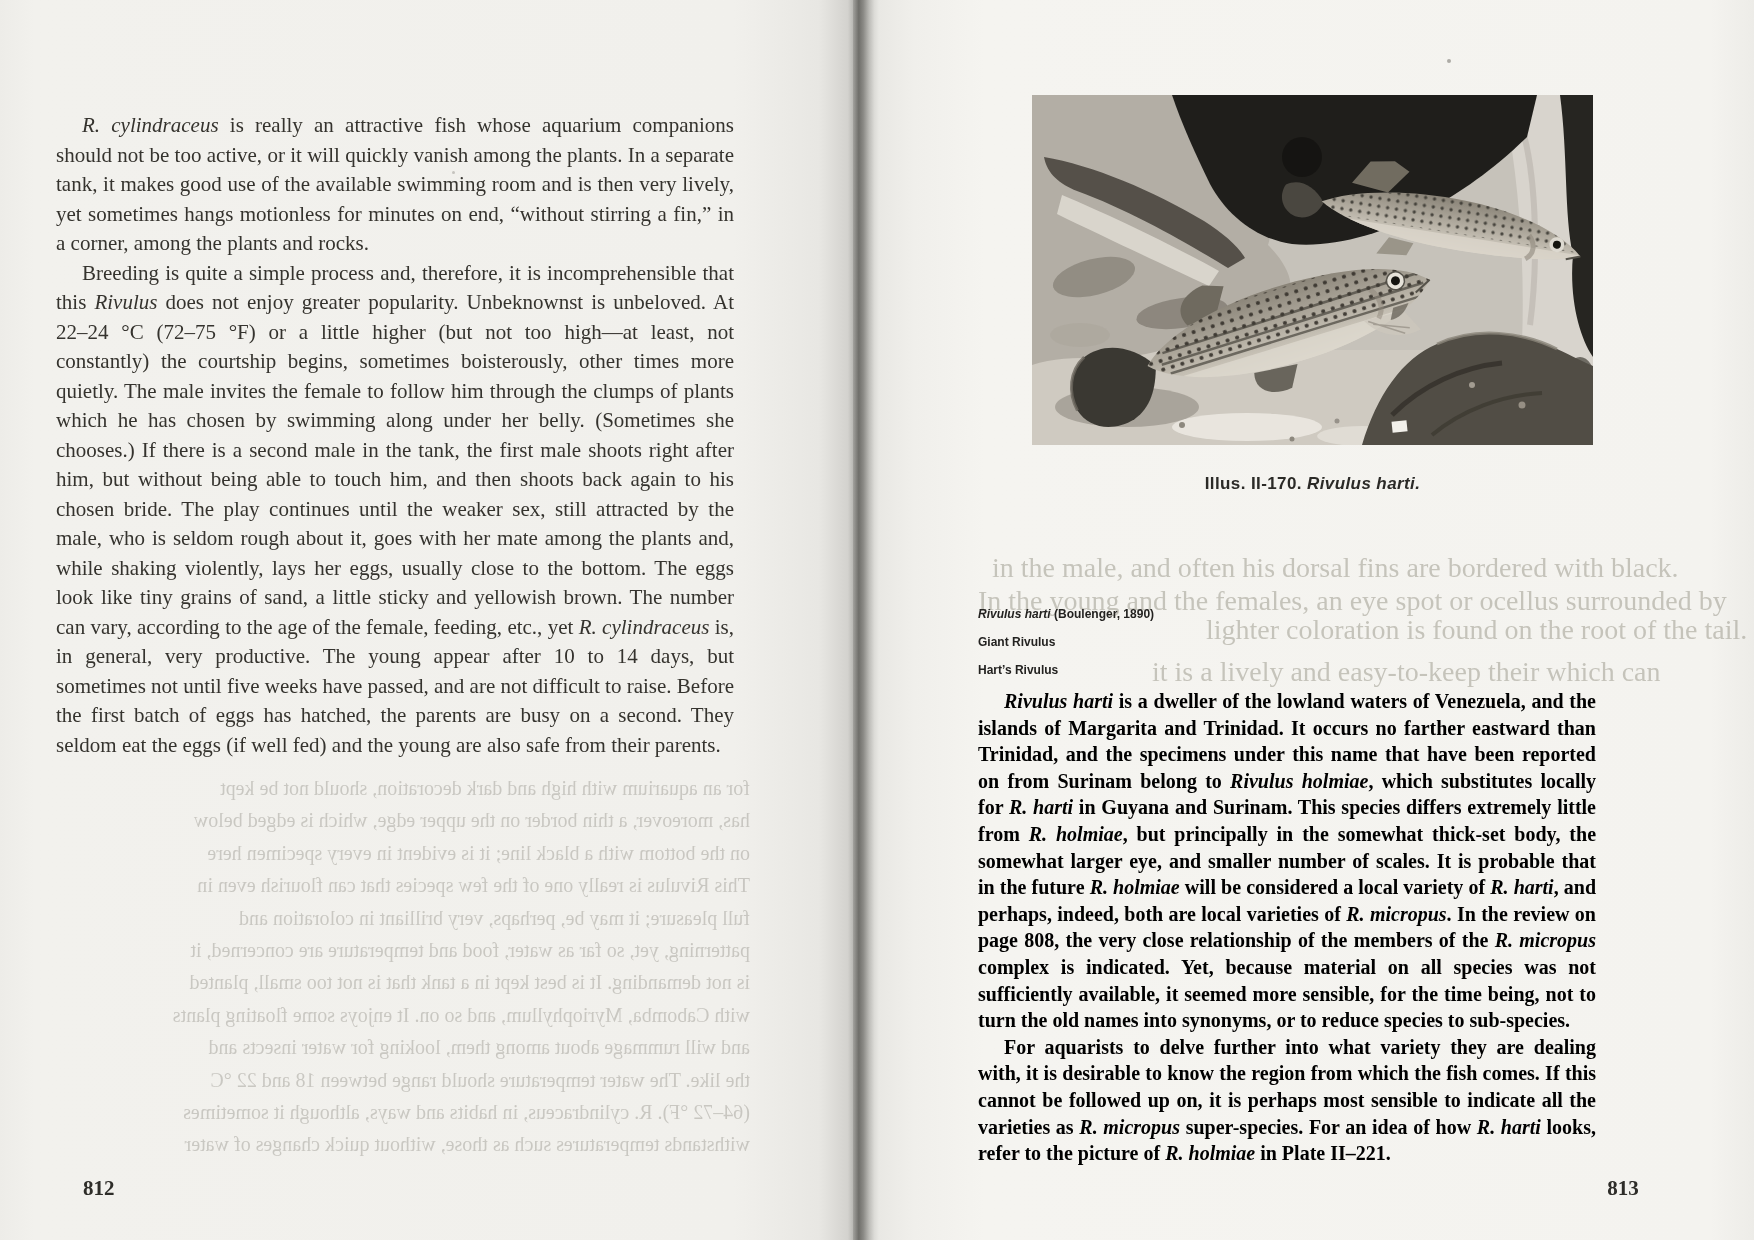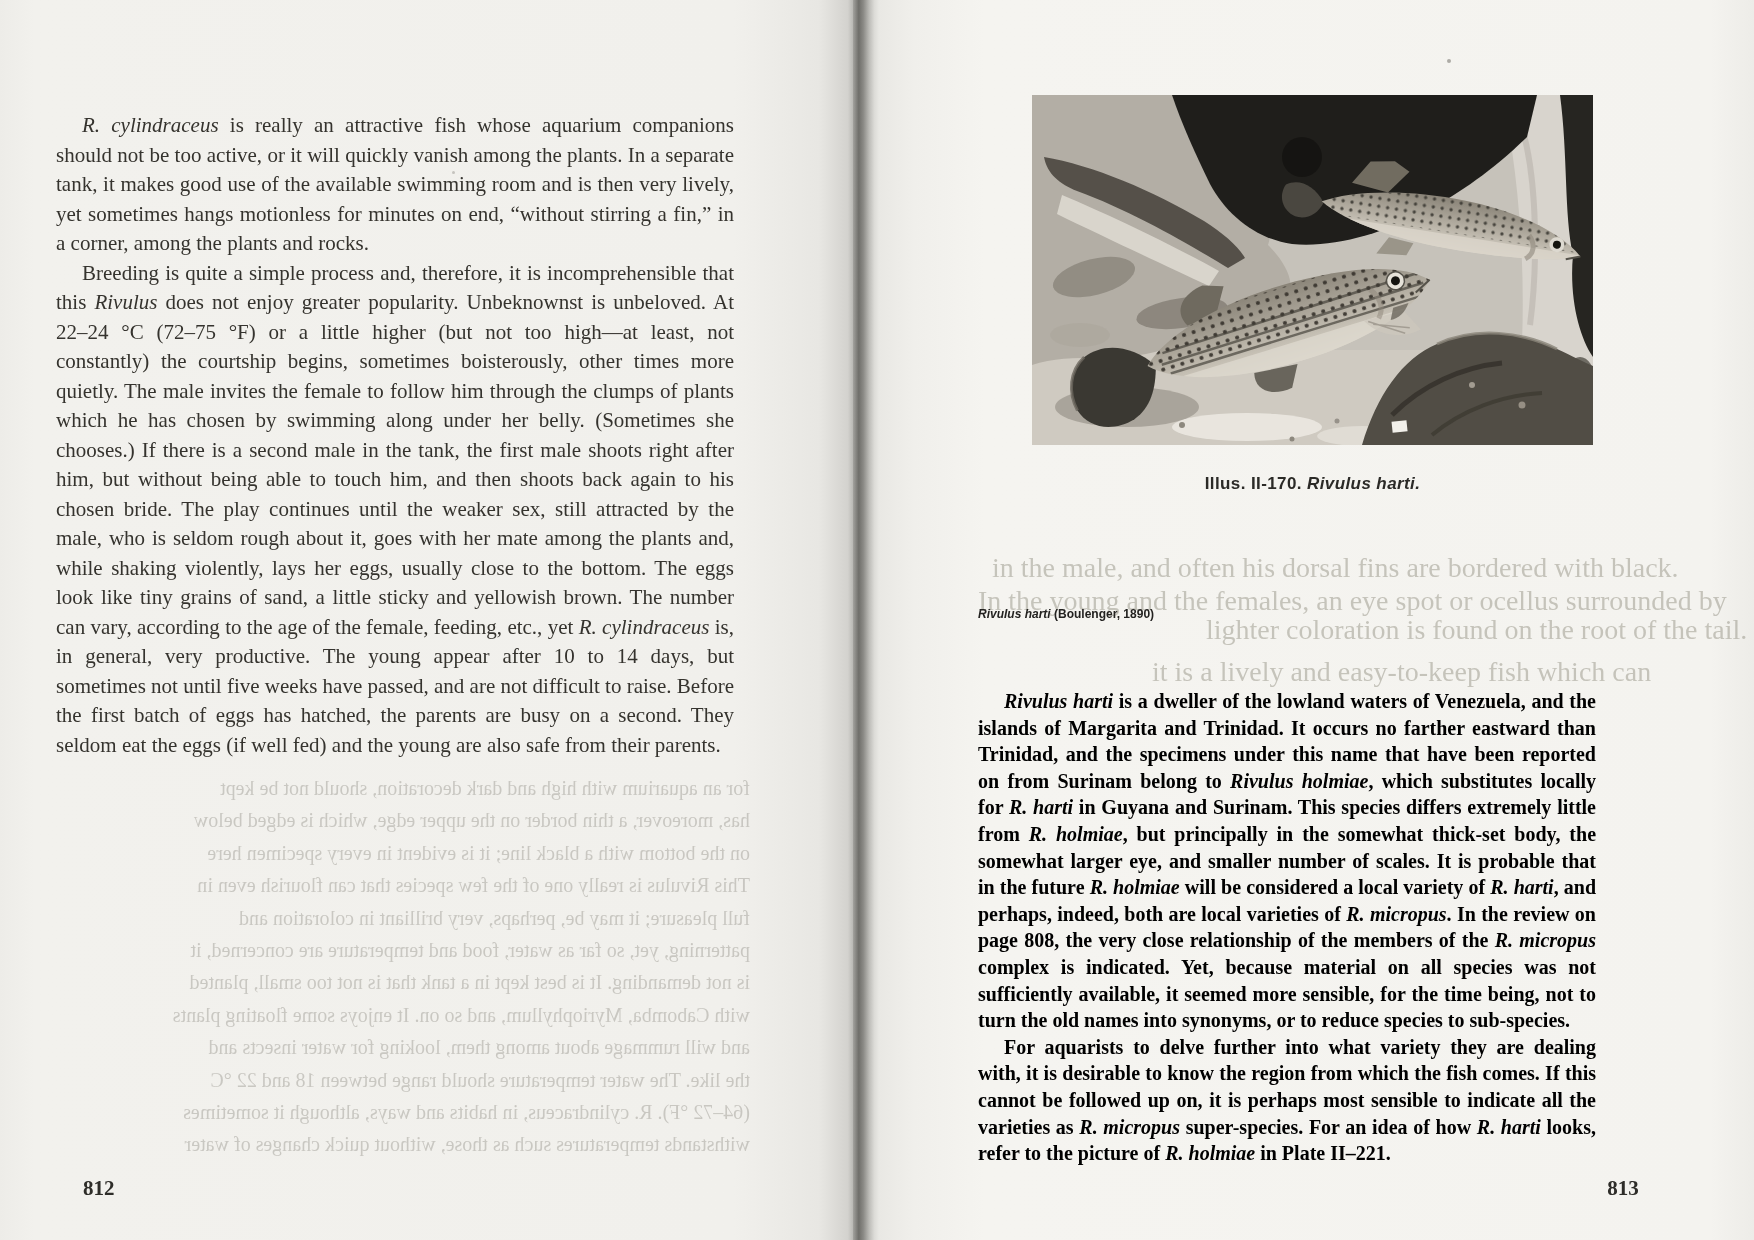--- a/index.html
+++ b/index.html
@@ -207,25 +207,29 @@
     </g>
   </svg>
 </div>
 
 <div class="photo-caption"><span>Illus. II-170. </span><i>Rivulus harti.</i></div>
 
 <div class="ghost-right">
     <div class="ghost-line">in the male, and often his dorsal fins are bordered with black.</div>
     <div class="ghost-line">In the young and the females, an eye spot or ocellus surrounded by</div>
     <div class="ghost-line">lighter coloration is found on the root of the tail.</div>
-    <div class="ghost-line">it is a lively and easy-to-keep fish which can</div>
+    <div class="ghost-line">it is a lively and easy-to-keep their which can</div>
   </div>
 
 <div class="species-heading">
   <div><i>Rivulus harti</i><span> (Boulenger, 1890)</span></div>
+  <div class="common">
+      <div class="common-name">Giant Rivulus</div>
+      <div class="common-name">Hart’s Rivulus</div>
+    </div>
 </div>
 
 <div class="right-col">
   <p class="para"><i>Rivulus harti</i><span> is a dweller of the lowland waters of Venezuela, and the islands of Margarita and Trinidad. It occurs no farther eastward than Trinidad, and the specimens under this name that have been reported on from Surinam belong to </span><i>Rivulus holmiae</i><span>, which substitutes locally for </span><i>R. harti</i><span> in Guyana and Surinam. This species differs extremely little from </span><i>R. holmiae</i><span>, but principally in the somewhat thick-set body, the somewhat larger eye, and smaller number of scales. It is probable that in the future </span><i>R. holmiae</i><span> will be considered a local variety of </span><i>R. harti</i><span>, and perhaps, indeed, both are local varieties of </span><i>R. micropus</i><span>. In the review on page 808, the very close relationship of the members of the </span><i>R. micropus</i><span> complex is indicated. Yet, because material on all species was not sufficiently available, it seemed more sensible, for the time being, not to turn the old names into synonyms, or to reduce species to sub-species.</span></p>
   <p class="para"><span>For aquarists to delve further into what variety they are dealing with, it is desirable to know the region from which the fish comes. If this cannot be followed up on, it is perhaps most sensible to indicate all the varieties as </span><i>R. micropus</i><span> super-species. For an idea of how </span><i>R. harti</i><span> looks, refer to the picture of </span><i>R. holmiae</i><span> in Plate II–221.</span></p>
 </div>
 
 <div class="pageno pageno-right">813</div>
 
 <span class="speck speck-1"></span>

